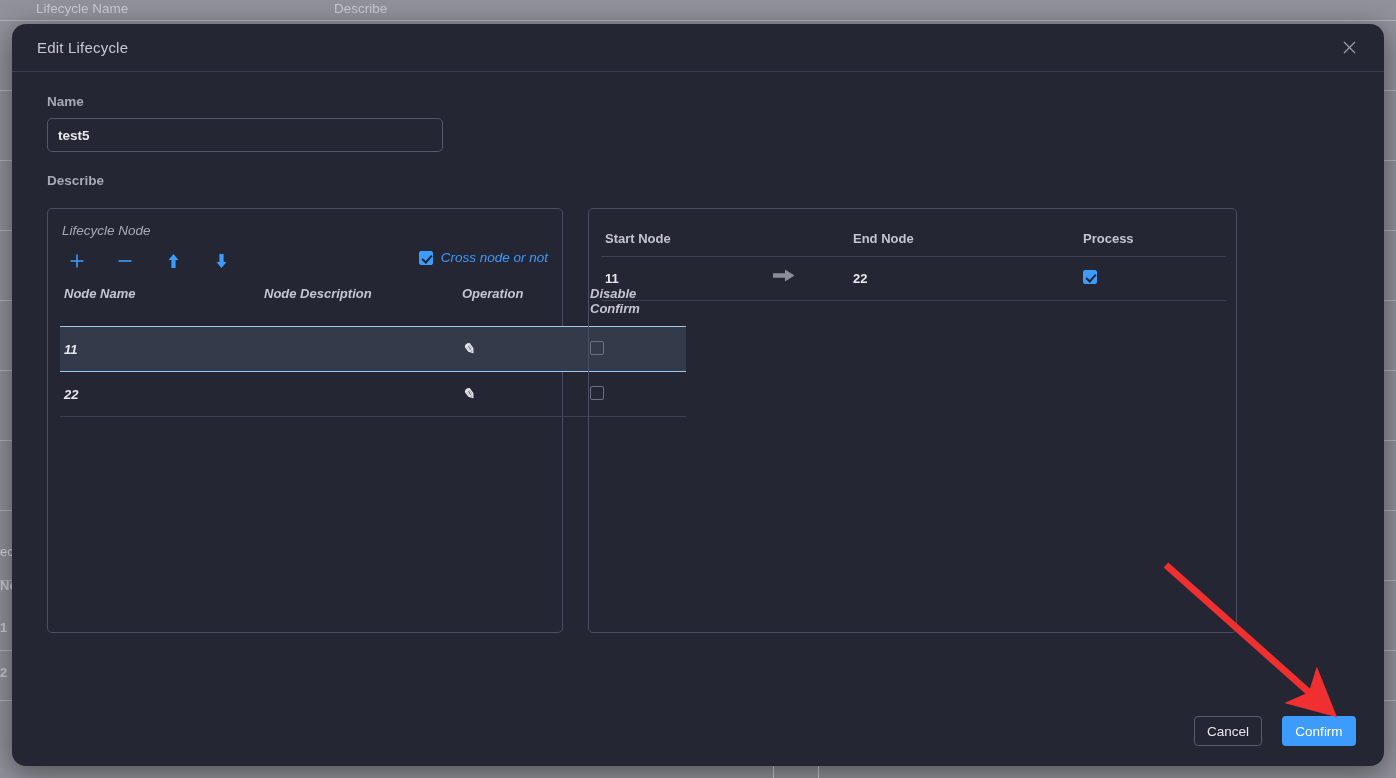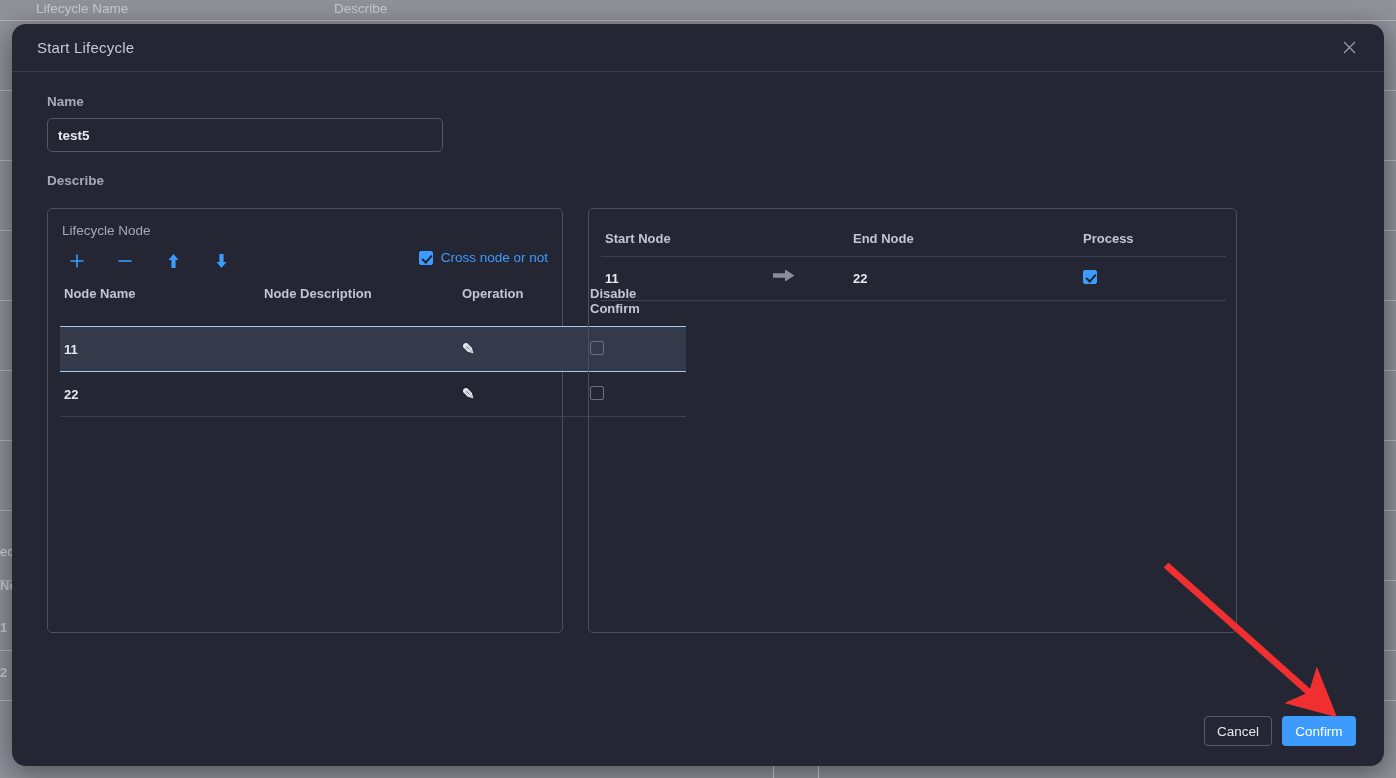--- a/index.html
+++ b/index.html
@@ -86,21 +86,21 @@
   .resize-grip span {
     position: absolute; right: 0; background: #b7b9c4; height: 1px; transform-origin: right bottom;
   }
 
   
   .panels { display: flex; gap: 25px; margin-top: 20px; }
   .panel {
     border: 1px solid #4b4e60; border-radius: 5px;
     height: 425px; position: relative; padding: 14px 12px 0 12px;
   }
-  .panel.left  { width: 516px; }
+  .panel.left  { width: 516px; font-style: italic; }
   .panel.right { width: 649px; }
   .panel-caption {
     font-size: 13.5px; color: #a7a9b6; margin-bottom: 10px; padding-left: 2px;
   }
 
   .toolbar { position: relative; height: 30px; }
   .tool-btn {
     position: absolute; top: 0; width: 26px; height: 26px;
     display: flex; align-items: center; justify-content: center;
     color: #3d9bfd; cursor: pointer;
@@ -152,21 +152,21 @@
   .right-table th.r3 { width: 147px; }
   .right-table tbody tr:first-child td { border-top: none; }
   .right-table thead th { border-bottom: 1px solid #3c3f4f; }
   .arrow-cell {
     position: absolute; left: 172px; margin-top: -2px;
   }
 
   
   .modal-footer {
     position: absolute; right: 28px; bottom: 20px;
-    display: flex; gap: 10px; align-items: center;
+    display: flex; gap: 20px; align-items: center;
   }
   .btn {
     font-size: 13.5px; border-radius: 4px; cursor: pointer;
     height: 30px; display: flex; align-items: center; justify-content: center;
     font-family: "Liberation Sans", sans-serif;
   }
   .btn-cancel {
     width: 68px; background: transparent; color: #e6e7ee; border: 1px solid #585b6d;
   }
   .btn-confirm {
@@ -203,21 +203,21 @@
 
   <div class="bg-bottom-divider">
     <i style="left:773px"></i>
     <i style="left:818px"></i>
   </div>
 </div>
 
 <div class="modal">
 
   <div class="modal-header">
-    <div class="modal-title">Start Lifecycle</div>
+    <div class="modal-title">Edit Lifecycle</div>
     <div class="modal-close">
       <svg width="13" height="13" viewBox="0 0 13 13" aria-hidden="true">
         <path d="M1 1 L12 12 M12 1 L1 12" stroke="#9b9daa" stroke-width="1.2" fill="none"></path>
       </svg>
     </div>
   </div>
 
   <div class="modal-body">
 
     <div class="field-label">Name</div>

